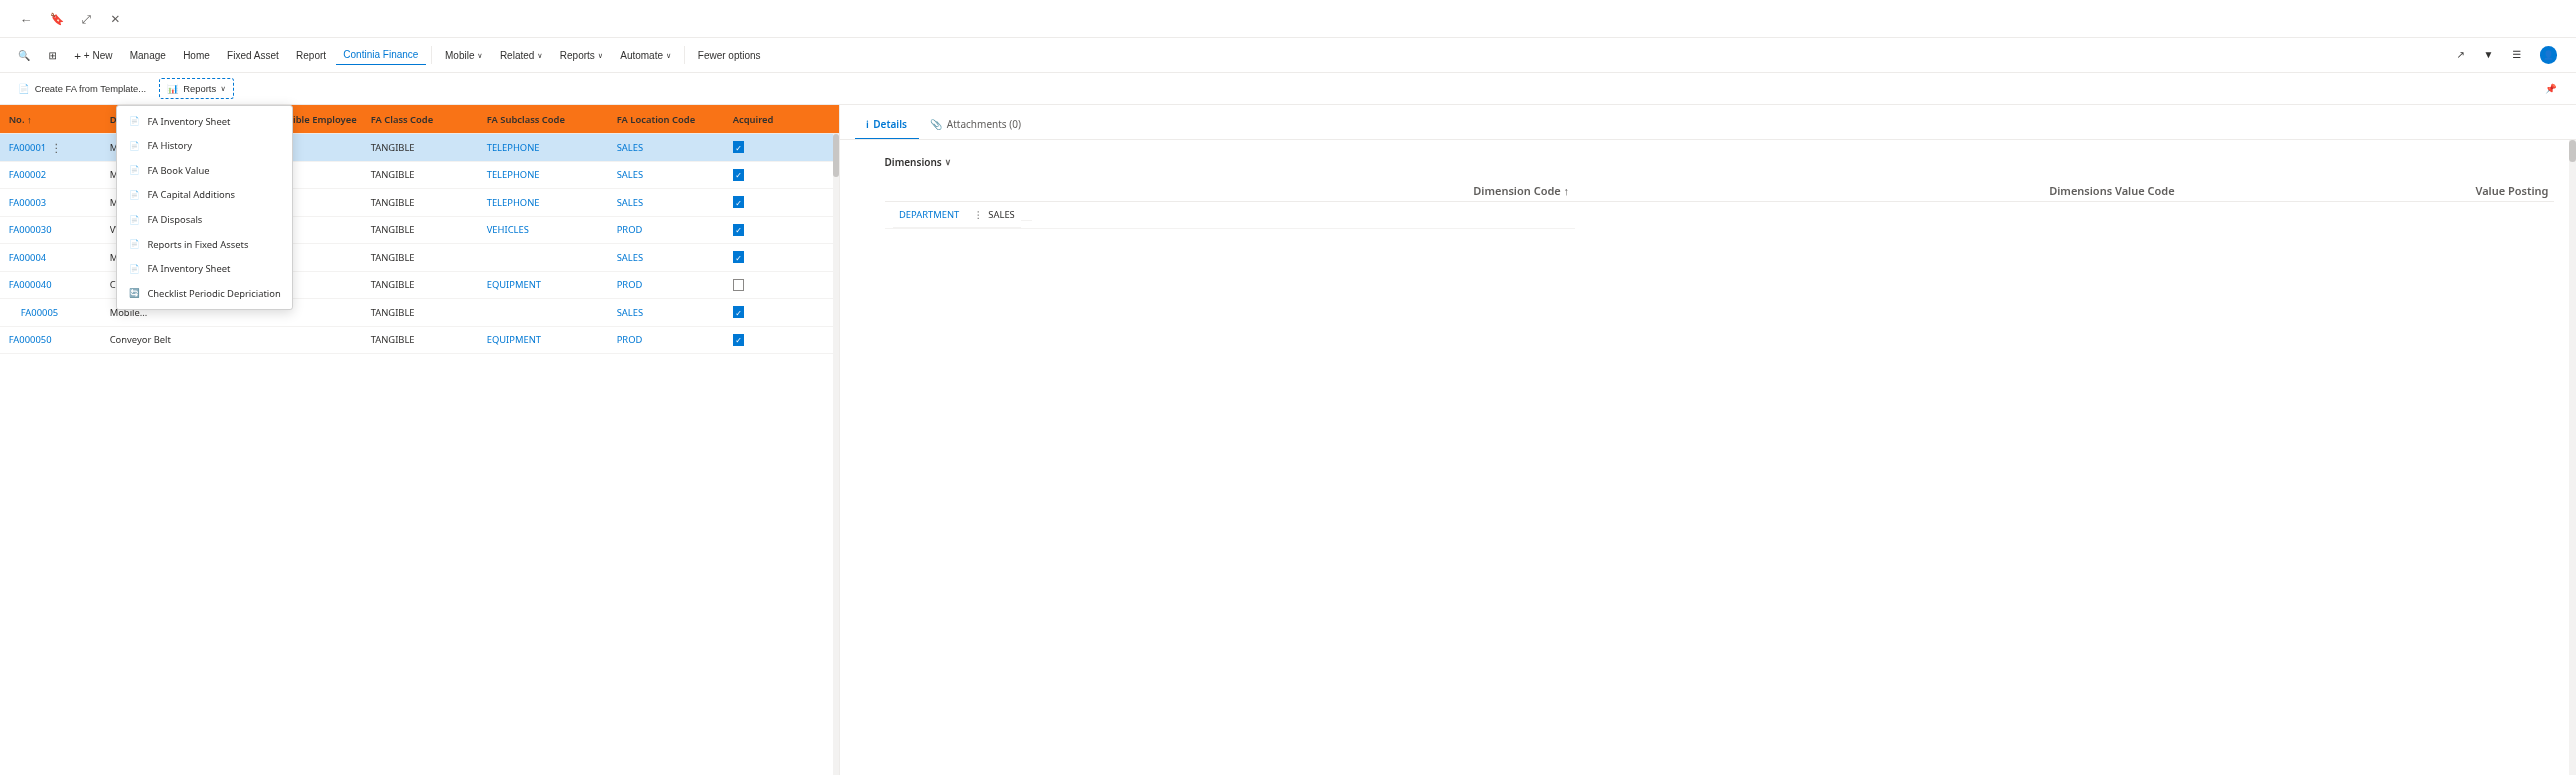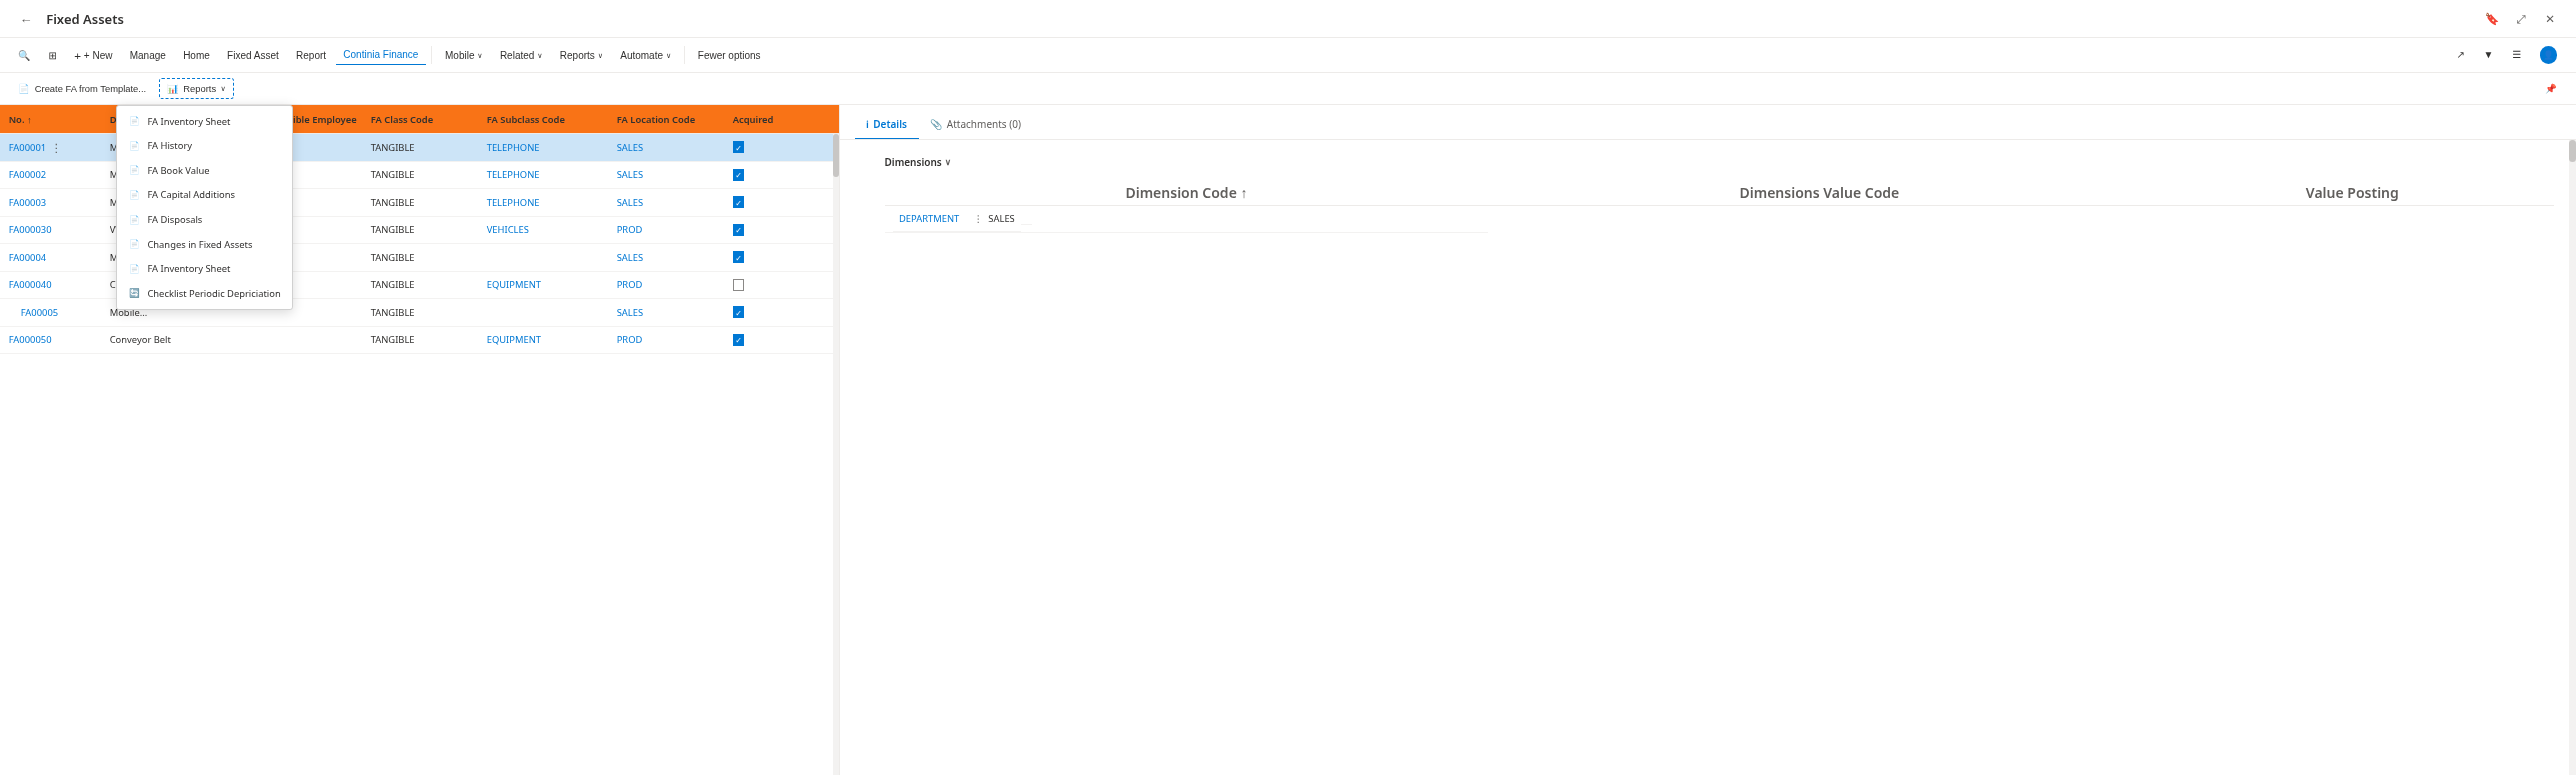--- a/index.html
+++ b/index.html
@@ -319,22 +319,22 @@
       margin-bottom: 11.6px;
       cursor: pointer;
     }
     .section-title .chevron { font-size: 8.7px; color: #605e5c; }
 
     .dimensions-table {
       width: 100%;
       border-collapse: collapse;
     }
     .dimensions-table th {
-      text-align: center;
-      font-size: 14px;
+      text-align: right;
+      font-size: 11px;
       font-weight: 600;
       color: #605e5c;
       padding: 2.9px 5.8px;
       border-bottom: 0.7px solid #edebe9;
     }
     .dimensions-table td {
       padding: 5.8px 5.8px;
       font-size: 9.4px;
       border-bottom: 0.7px solid #f3f2f1;
     }
@@ -368,21 +368,20 @@
       margin-left: auto;
     }
   </style>
 </head>
 <body>
 
 <div class="title-bar">
   <button class="back-btn">
     <span>←</span>
   </button>
-  <span class="title-text">Fixed Assets</span>
   <div class="title-icons">
     <button class="title-icon-btn">
       <span>🔖</span>
     </button>
     <button class="title-icon-btn">
       <span>⤢</span>
     </button>
     <button class="title-icon-btn">
       <span>✕</span>
     </button>
@@ -486,21 +485,21 @@
     <div class="dropdown-item">
       <span class="item-icon">📄</span>
       <span>FA Capital Additions</span>
     </div>
     <div class="dropdown-item">
       <span class="item-icon">📄</span>
       <span>FA Disposals</span>
     </div>
     <div class="dropdown-item">
       <span class="item-icon">📄</span>
-      <span>Changes in Fixed Assets</span>
+      <span>Reports in Fixed Assets</span>
     </div>
     <div class="dropdown-item">
       <span class="item-icon">📄</span>
       <span>FA Inventory Sheet</span>
     </div>
     <div class="dropdown-item">
       <span class="item-icon">🔄</span>
       <span>Checklist Periodic Depriciation</span>
     </div>
   </div>

